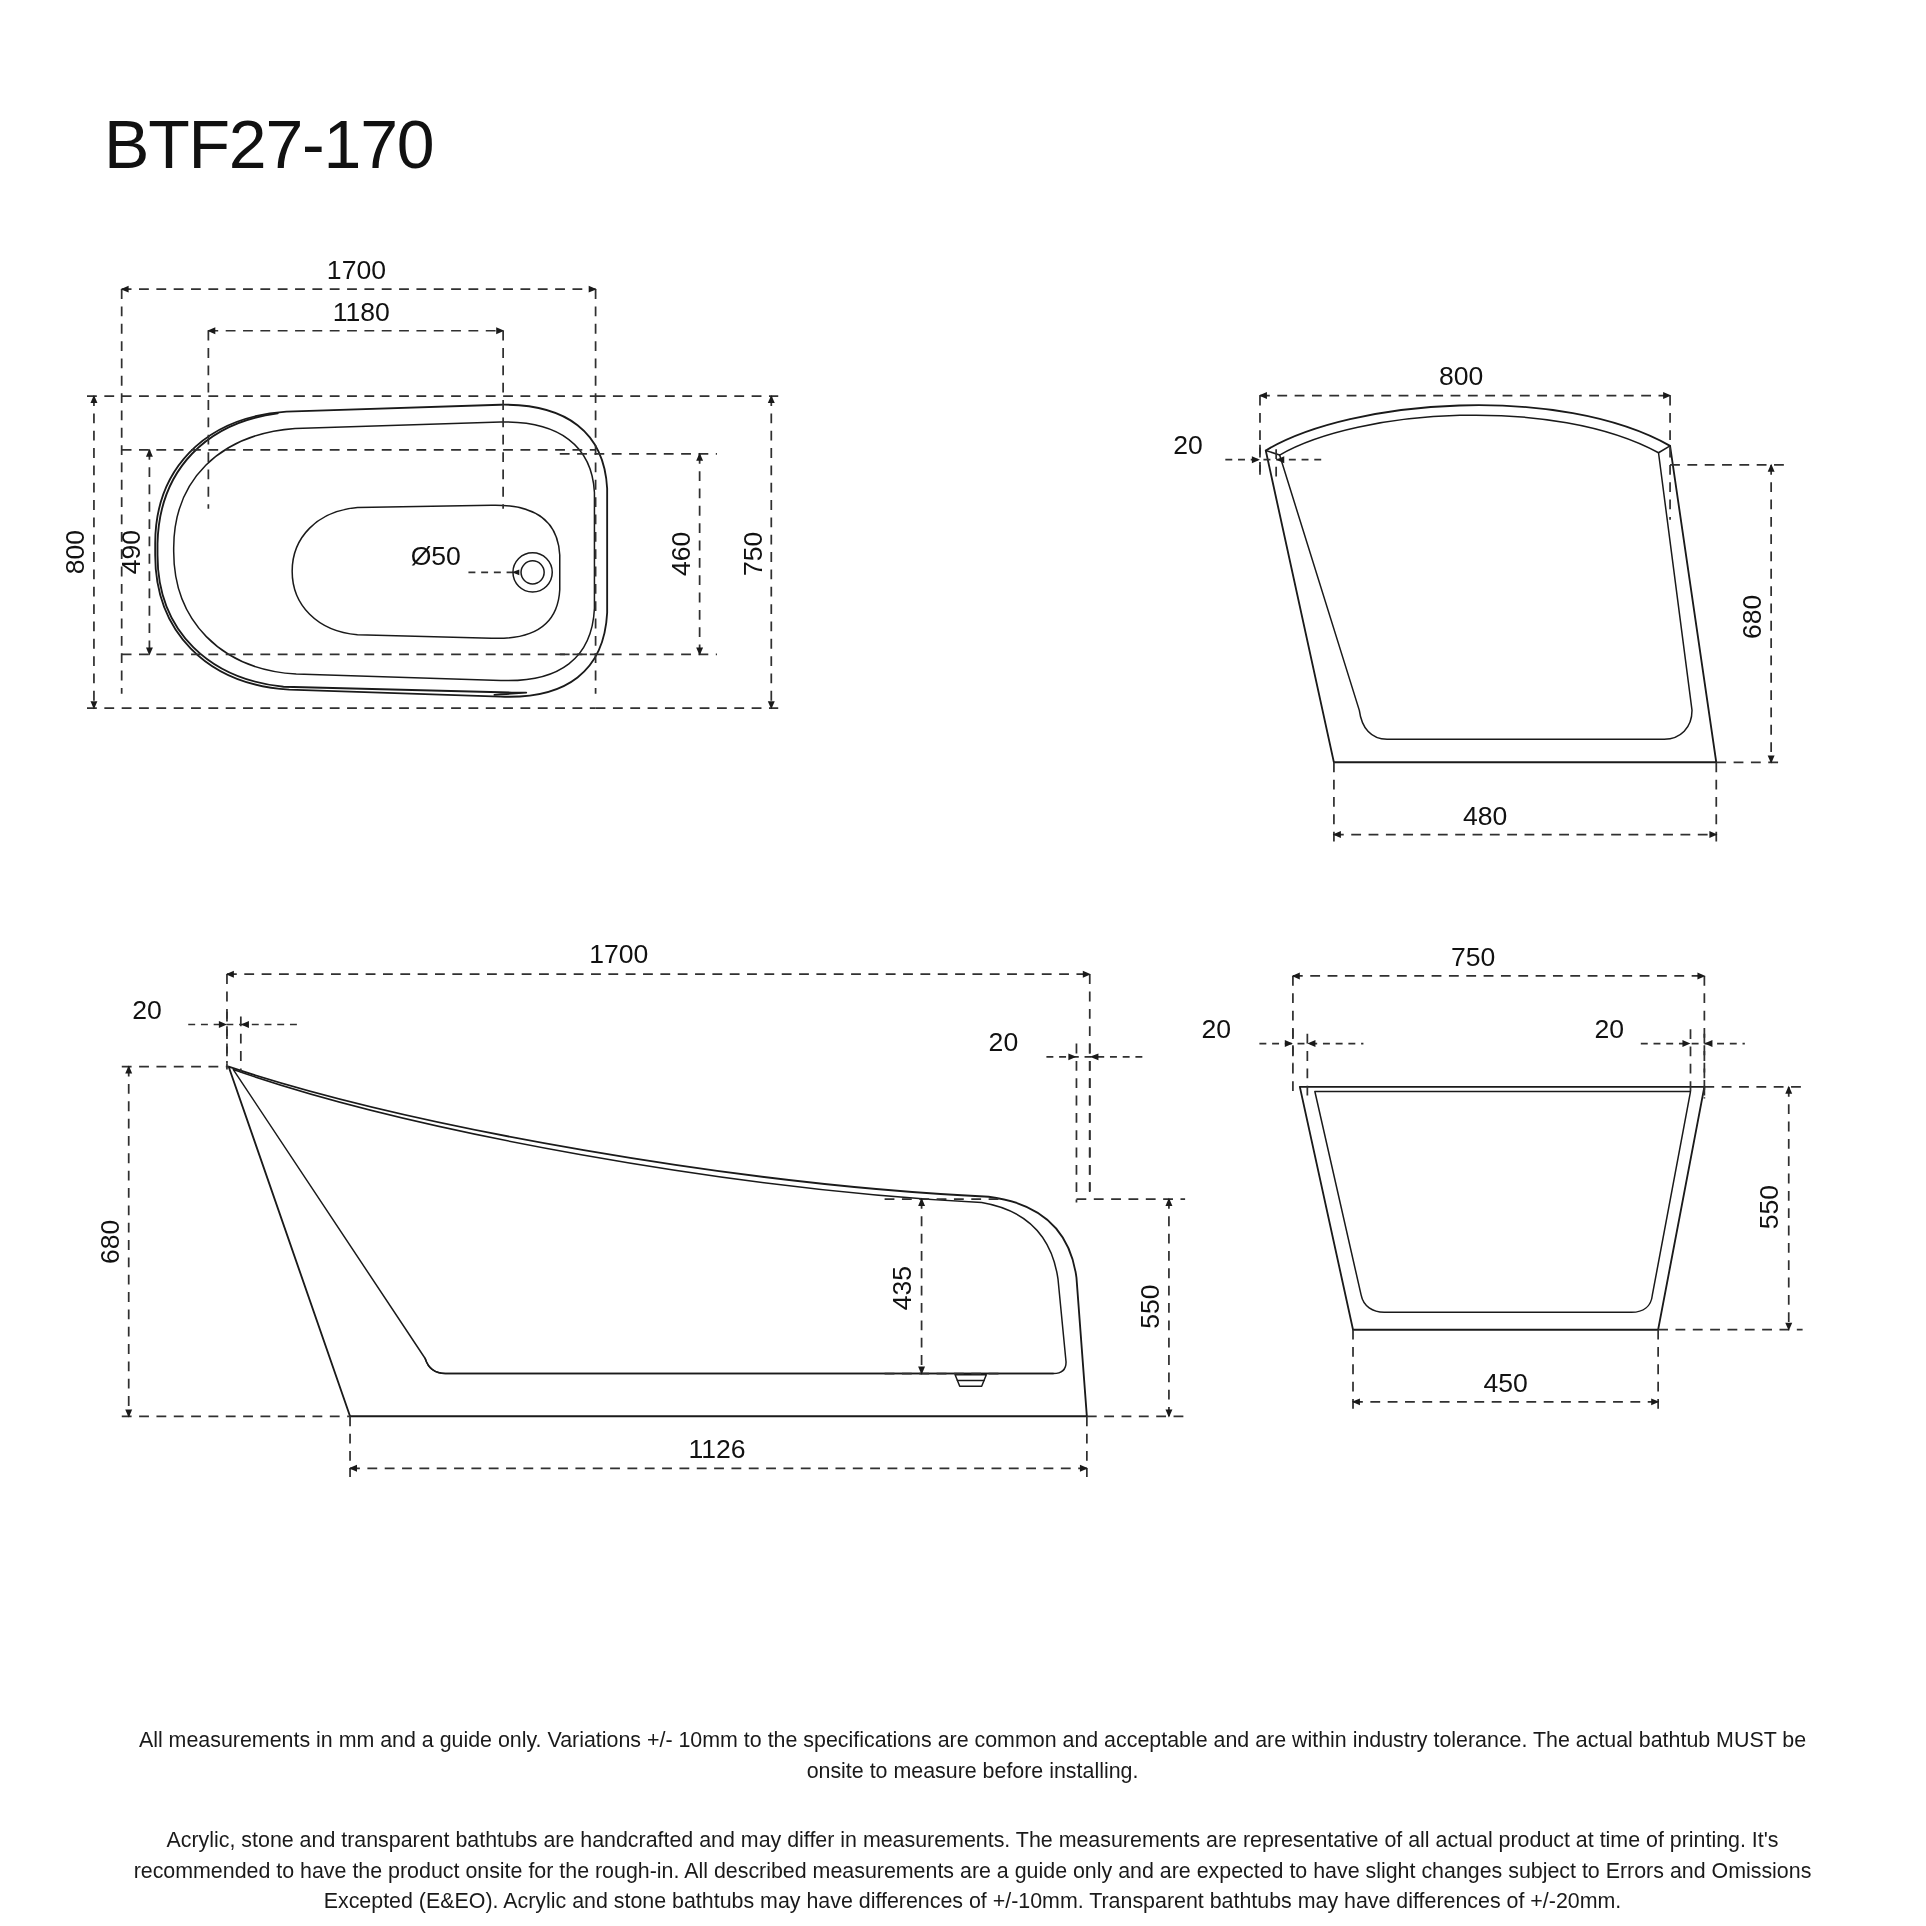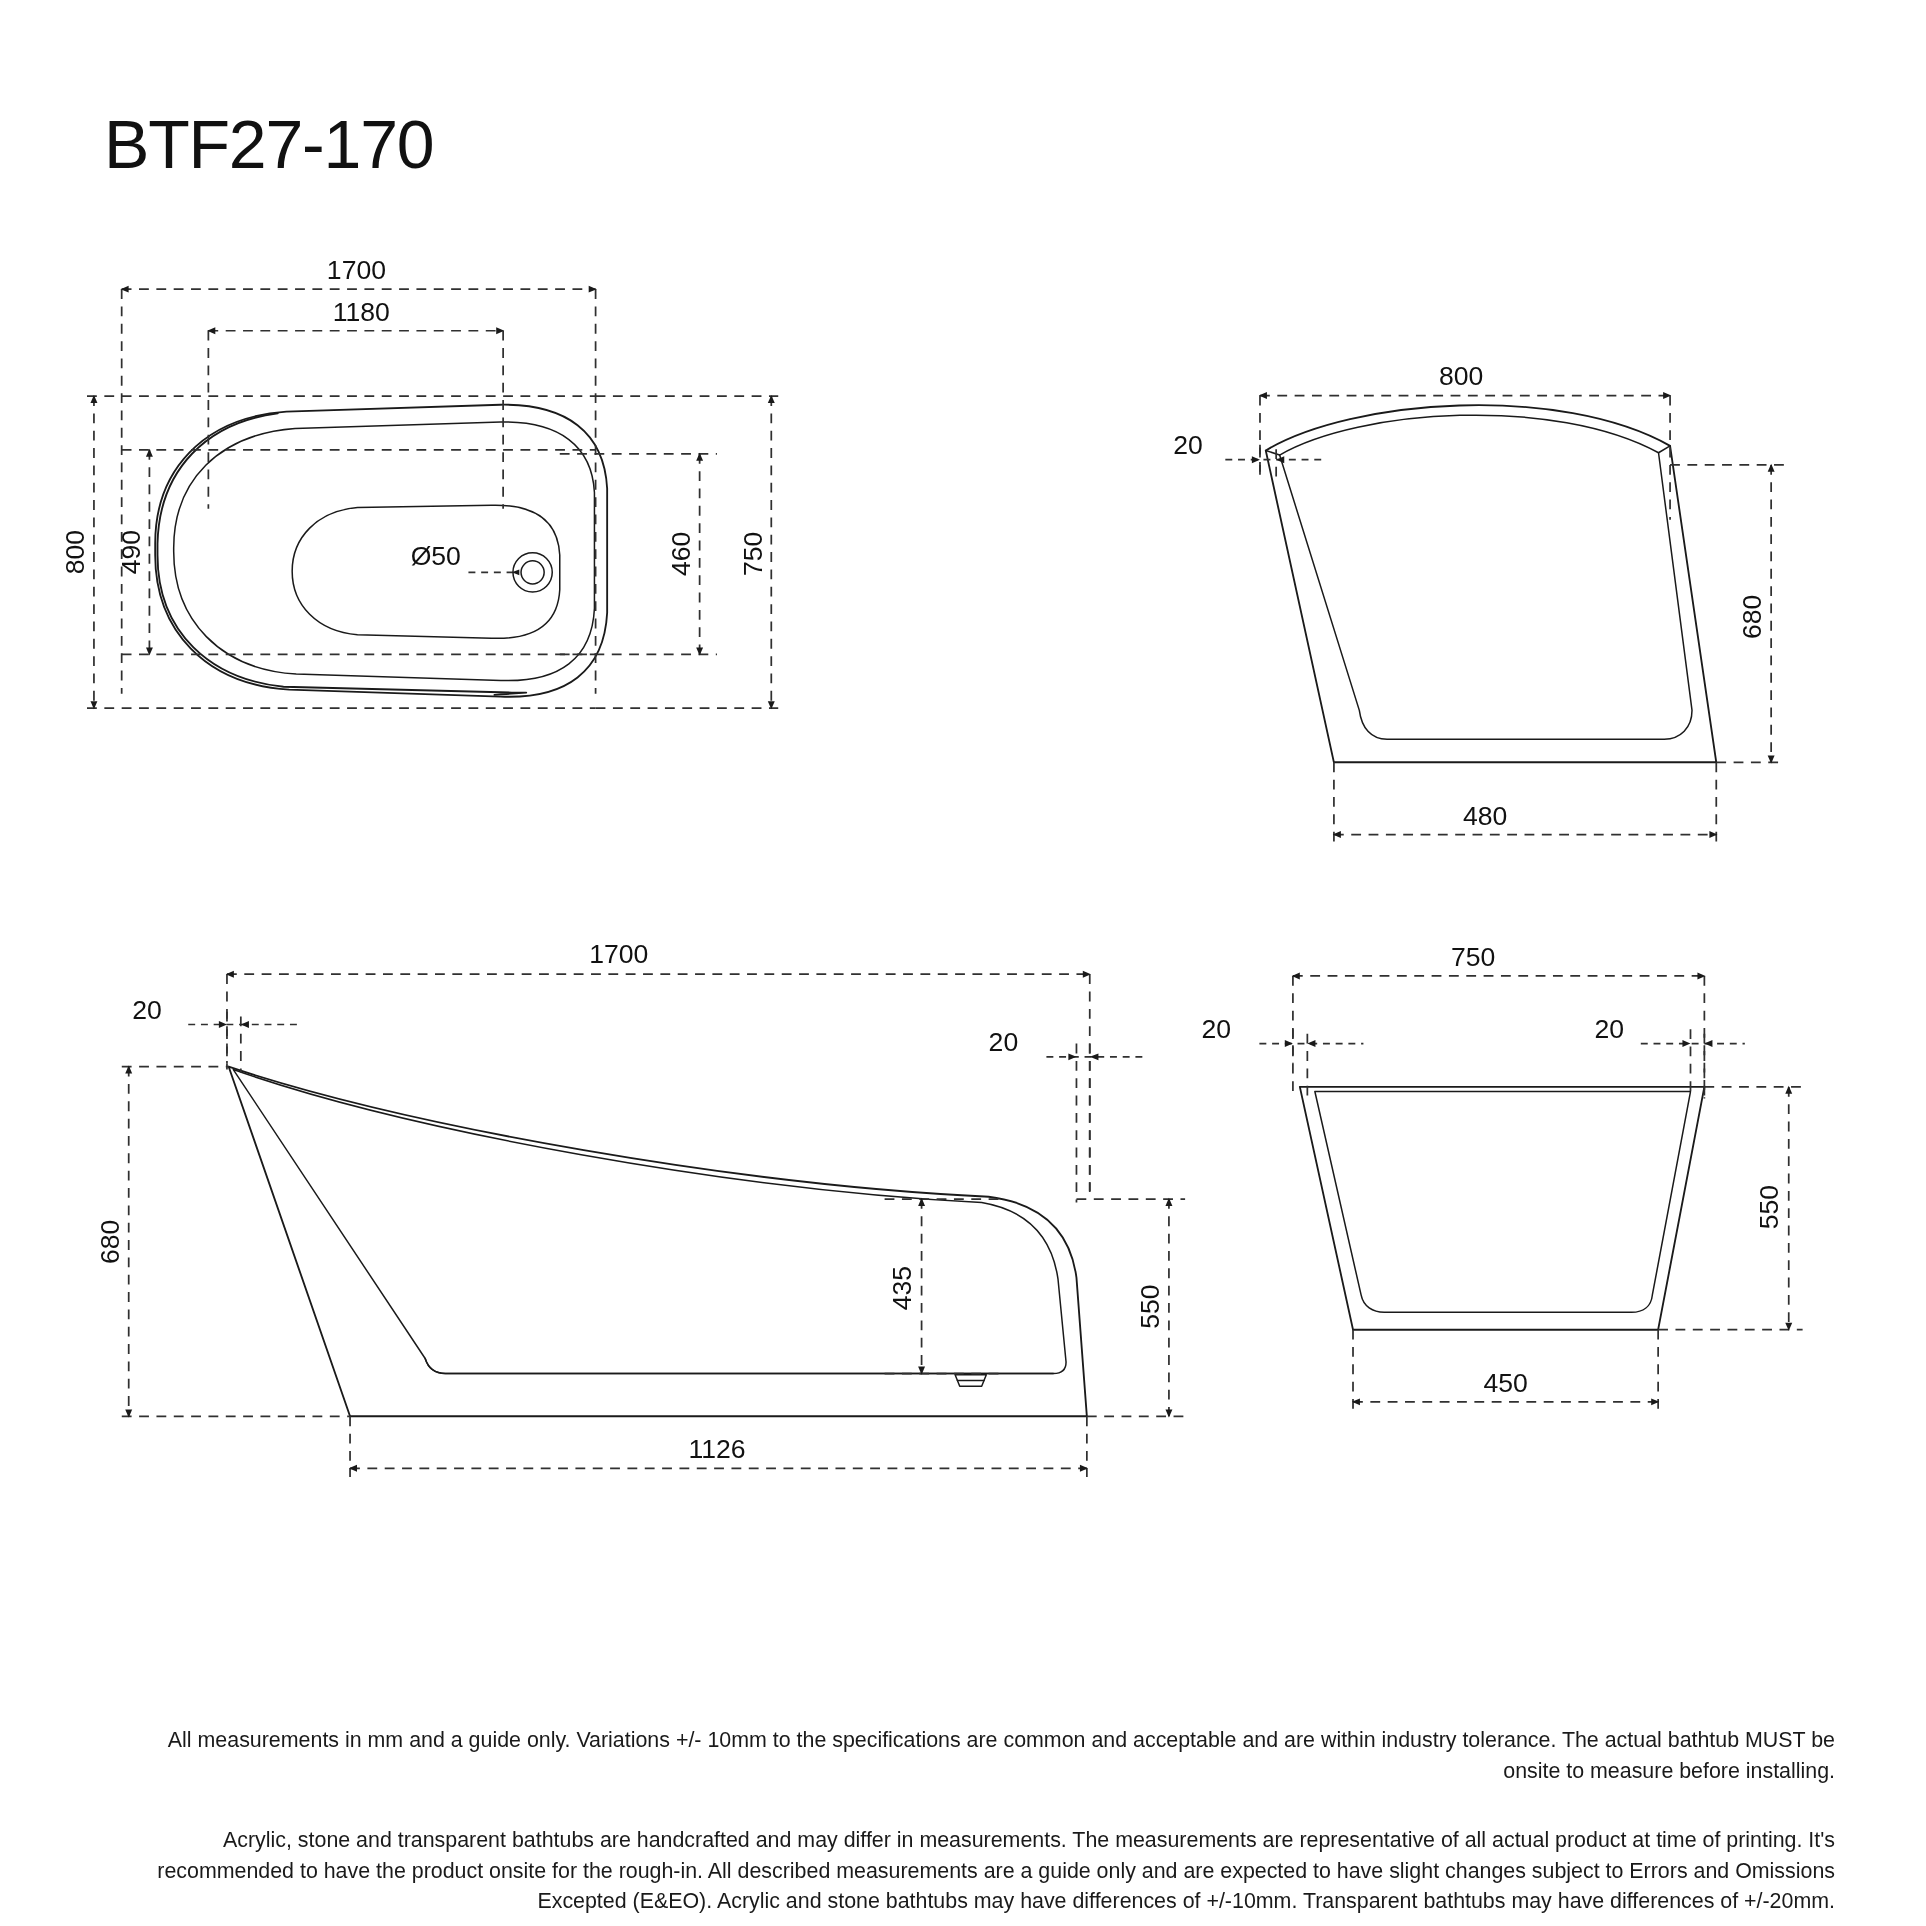--- a/index.html
+++ b/index.html
@@ -17,21 +17,21 @@
     position:absolute;left:105px;top:1583px;
     font-family:"Liberation Sans",sans-serif;
     font-weight:normal;font-size:53px;letter-spacing:-0.6px;
     color:#111;white-space:nowrap;
   }
 
   .note{
     position:absolute;left:110px;width:1725px;
     font-family:"Liberation Sans",sans-serif;
     font-size:21.4px;line-height:1.42;color:#1a1a1a;
-    text-align:right;
+    text-align:center;
   }
   #note-1{top:1704px;}
   #note-2{top:1804px;}
 
   svg.view{position:absolute;overflow:visible;}
   .solid{fill:none;stroke:#1a1a1a;stroke-width:3.2;stroke-linejoin:round;stroke-linecap:round;}
   .solid-thin{fill:none;stroke:#1a1a1a;stroke-width:2.6;stroke-linejoin:round;stroke-linecap:round;}
   .dash{fill:none;stroke:#303030;stroke-width:3;stroke-dasharray:17 13;}
   .dash-short{fill:none;stroke:#303030;stroke-width:3;stroke-dasharray:12 10;}
   .fillblack{fill:#1a1a1a;}

